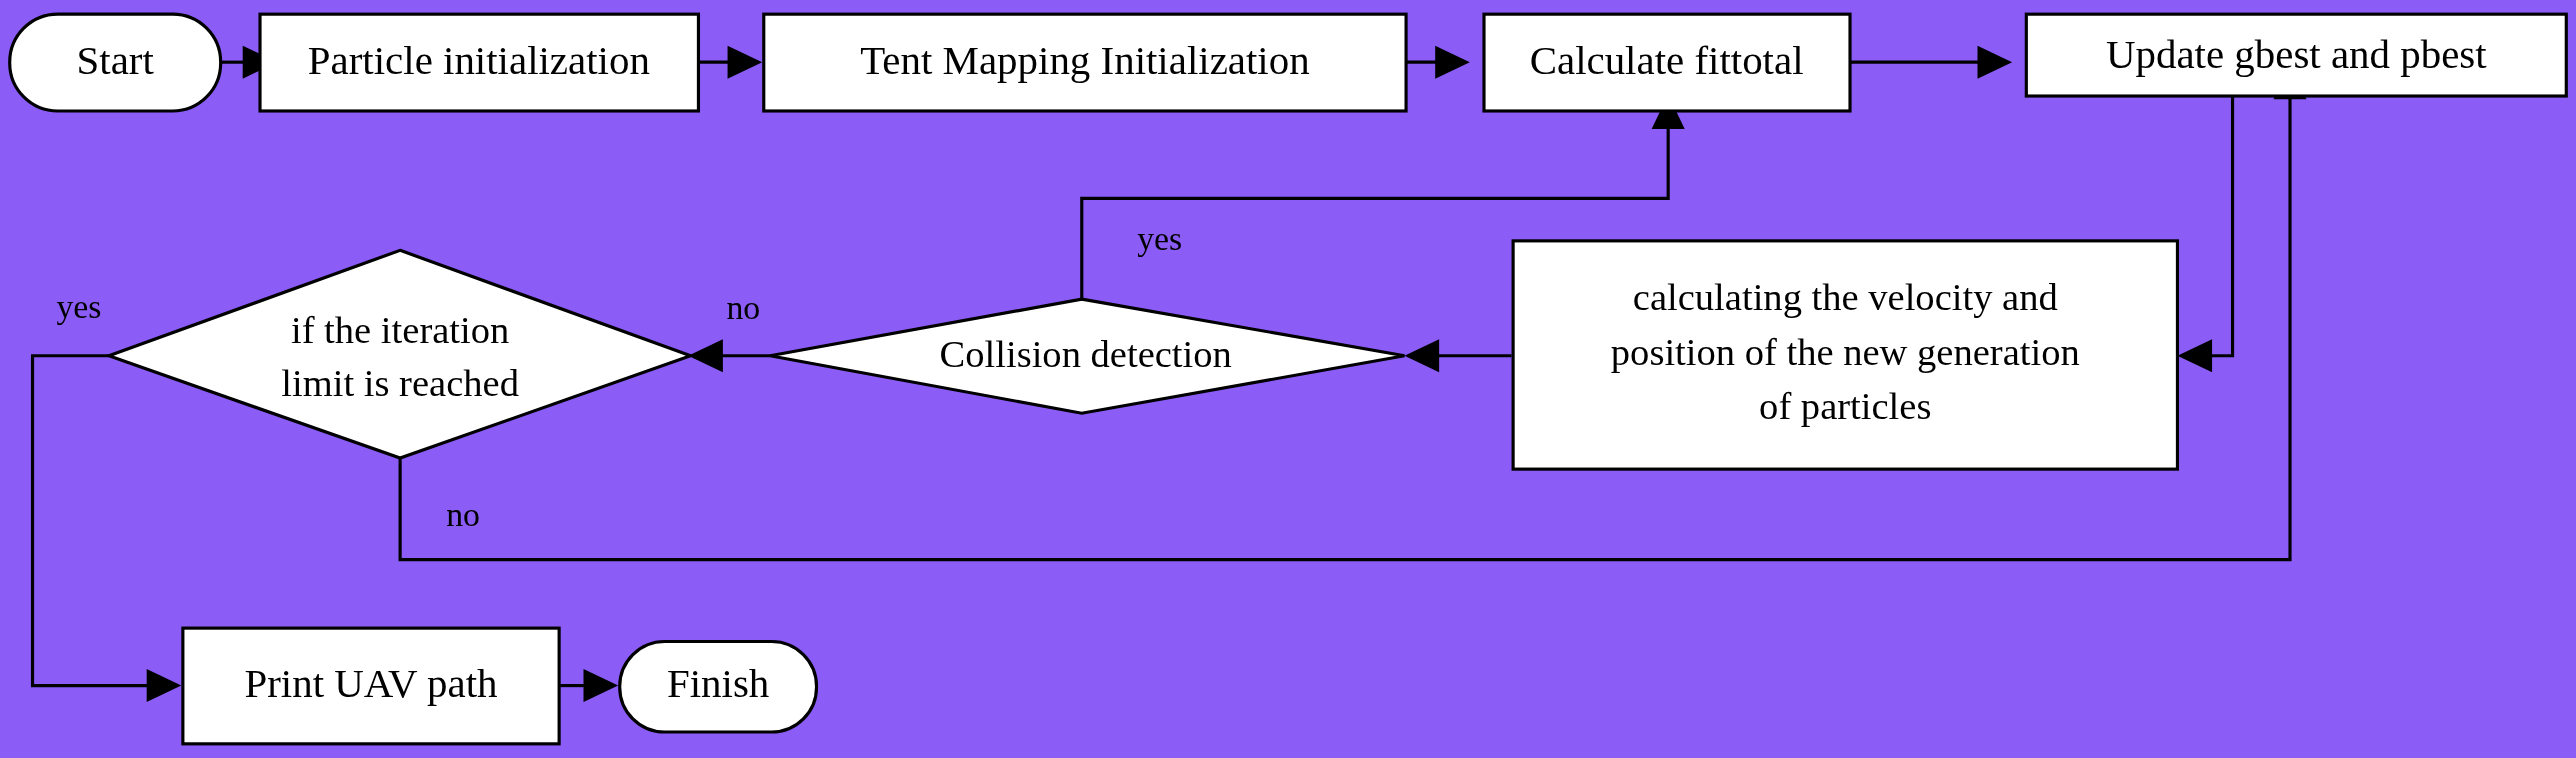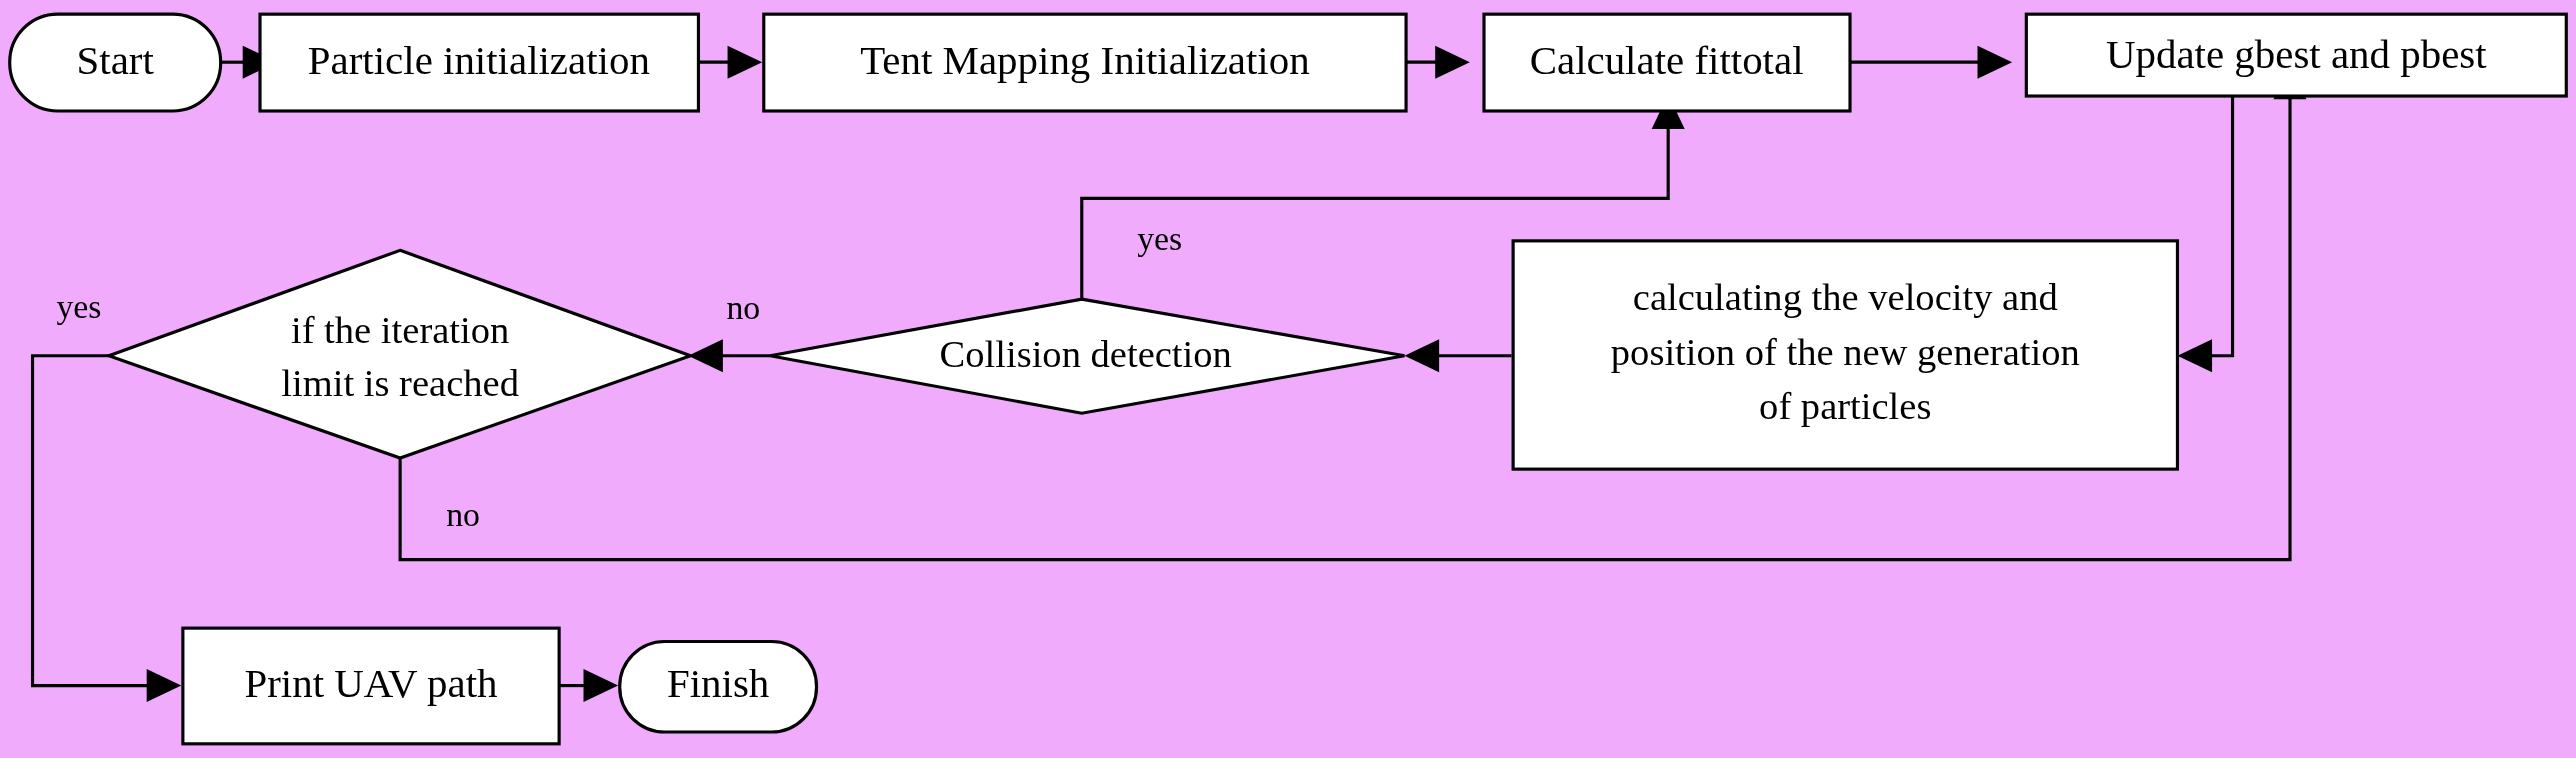--- a/index.html
+++ b/index.html
@@ -10,21 +10,21 @@
   body {
     width: 2576px;
     height: 758px;
     font-family: "Liberation Serif", serif;
     overflow: hidden;
   }
   #flowchart-root {
     position: relative;
     width: 2576px;
     height: 758px;
-    background: #f0abfc;
+    background: #8b5cf6;
   }
   svg#flow-svg {
     display: block;
     width: 2576px;
     height: 758px;
   }
   .node-shape {
     fill: #ffffff;
     stroke: #000000;
     stroke-width: 4;

